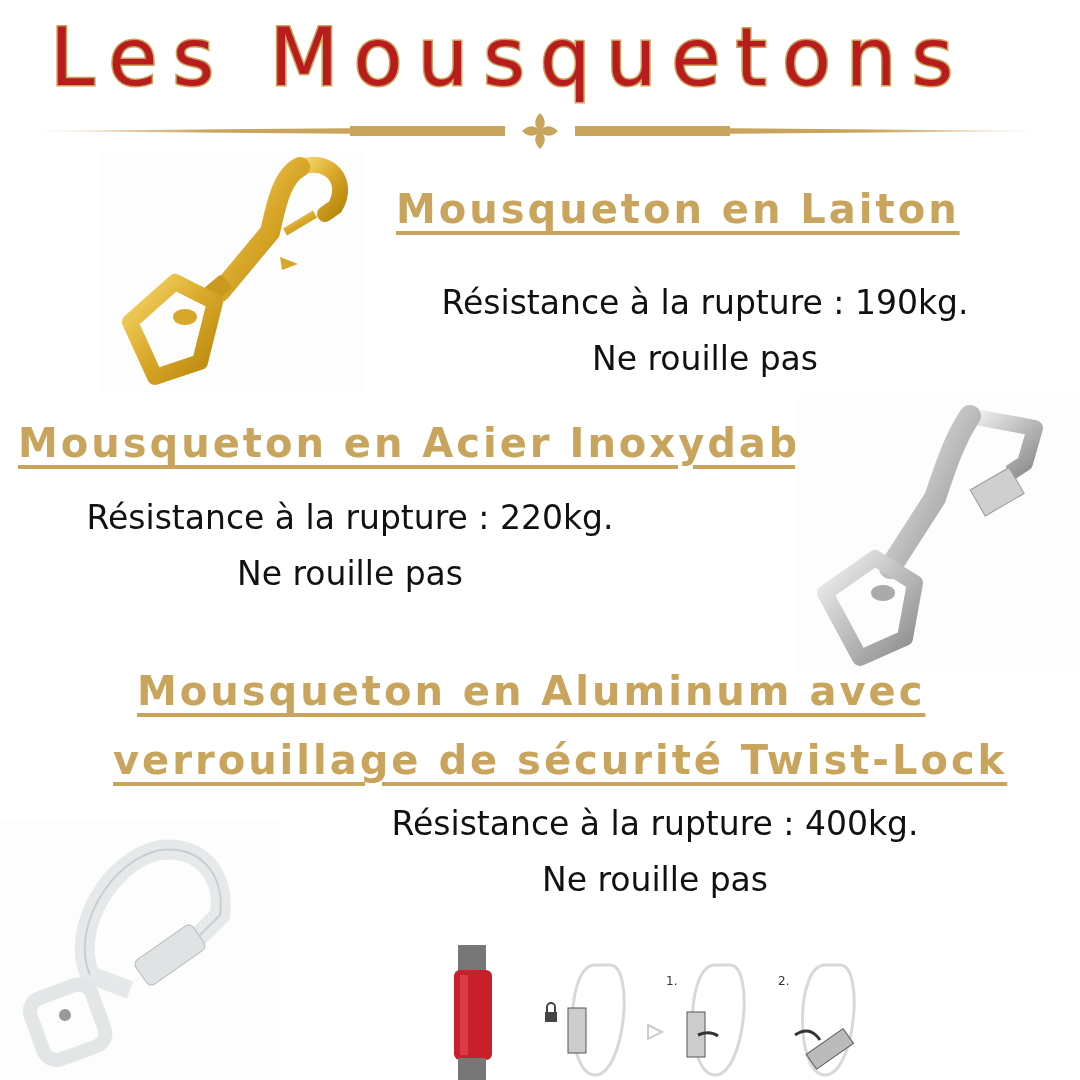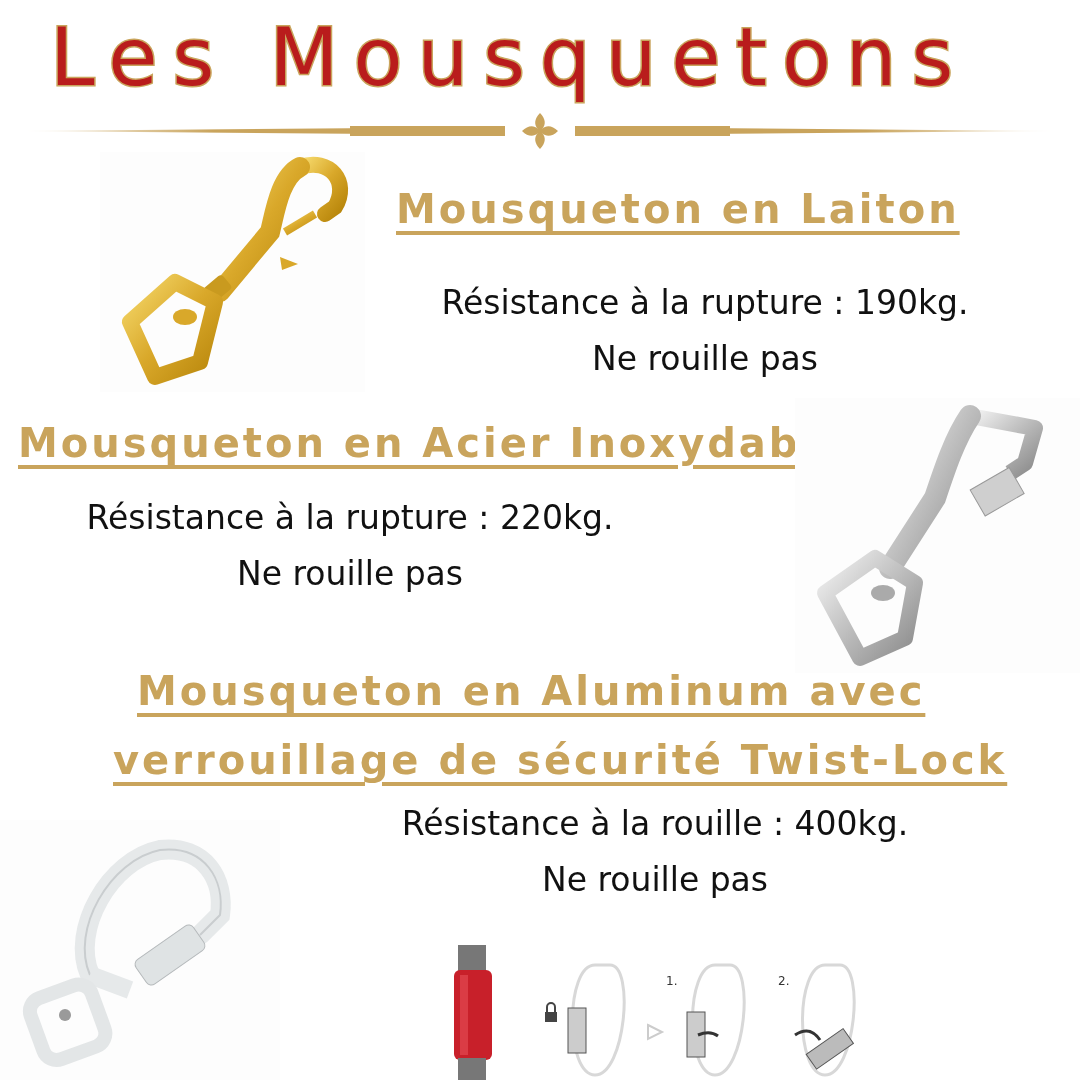--- a/index.html
+++ b/index.html
@@ -103,21 +103,21 @@
     <path d="M175,18 C160,40 150,70 140,100 L95,170" fill="none" stroke="url(#steel)" stroke-width="22" stroke-linecap="round"></path>
     <rect x="180" y="80" width="45" height="30" fill="#cfcfcf" stroke="#999" transform="rotate(-30 200 95)"></rect>
     <path d="M30,195 L80,160 L120,185 L110,240 L65,260 Z" fill="none" stroke="url(#steel)" stroke-width="16" stroke-linejoin="round"></path>
     <ellipse cx="88" cy="195" rx="12" ry="8" fill="#aaa"></ellipse>
   </svg>
 </div>
 
 <div class="abs heading" style="left:137px;top:668px;font-size:40px;">Mousqueton en Aluminum avec</div>
 <div class="abs heading" style="left:75px;top:737px;font-size:40px;margin-left:38px;">verrouillage de sécurité Twist-Lock</div>
 <div class="abs body-text" style="left:345px;top:796px;width:620px;">
-  <div>Résistance à la  rouille : 400kg.</div>
+  <div>Résistance à la  rupture : 400kg.</div>
   <div>Ne rouille pas</div>
 </div>
 <div class="abs img-block" style="left:0px;top:820px;width:280px;height:260px;">
   <svg width="280" height="260" viewBox="0 0 280 260">
     <path d="M90,155 C70,110 110,40 160,30 C205,25 225,60 220,95 L200,115" fill="none" stroke="#e6e9ea" stroke-width="20" stroke-linecap="round"></path>
     <path d="M90,155 C70,110 110,40 160,30 C205,25 225,60 220,95 L200,115" fill="none" stroke="#c9cdcf" stroke-width="2"></path>
     <rect x="135" y="120" width="70" height="30" rx="6" fill="#dfe3e4" stroke="#b5b9bb" transform="rotate(-35 170 135)"></rect>
     <path d="M90,155 L130,170" stroke="#e6e9ea" stroke-width="18"></path>
     <rect x="35" y="170" width="65" height="65" rx="14" fill="none" stroke="#e3e6e7" stroke-width="14" transform="rotate(-20 67 202)"></rect>
     <circle cx="65" cy="195" r="6" fill="#9a9a9a"></circle>

